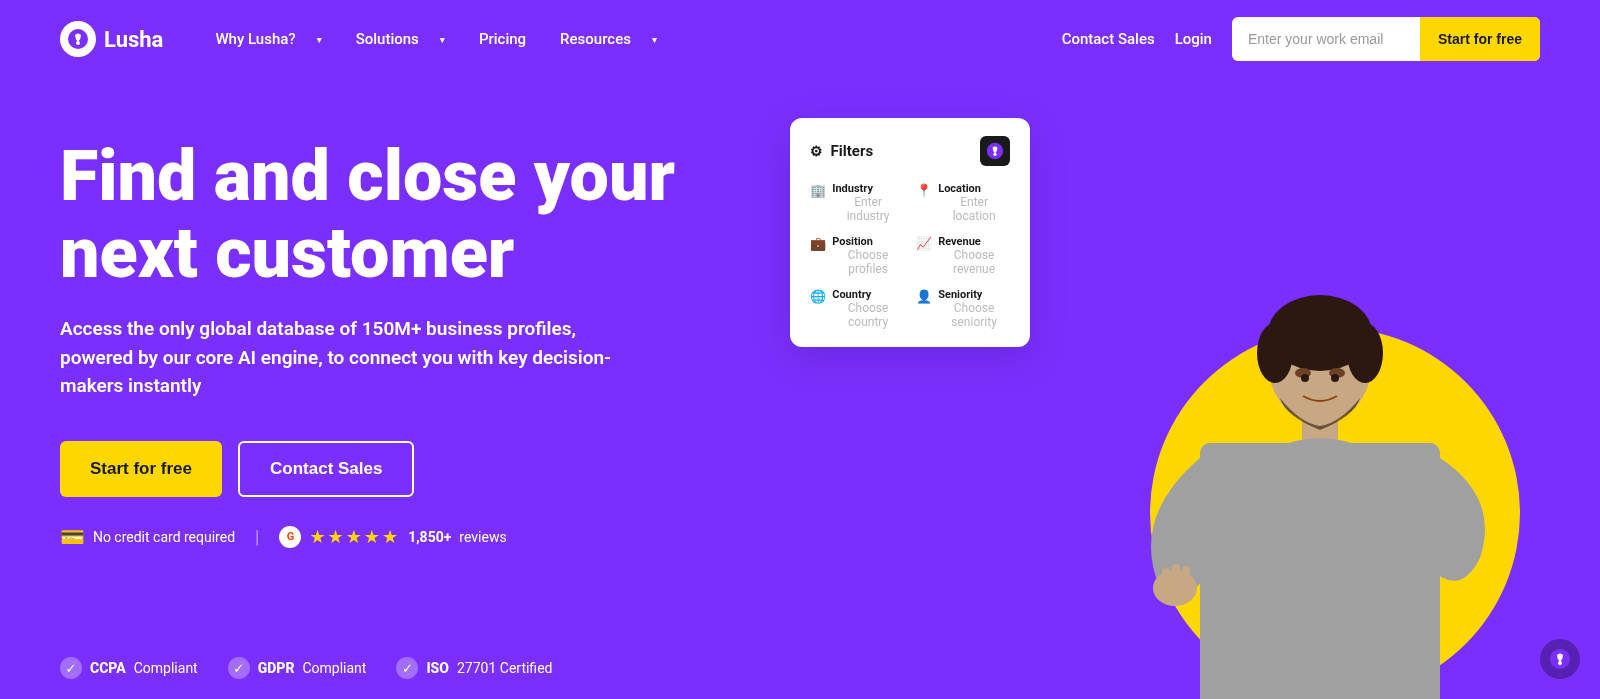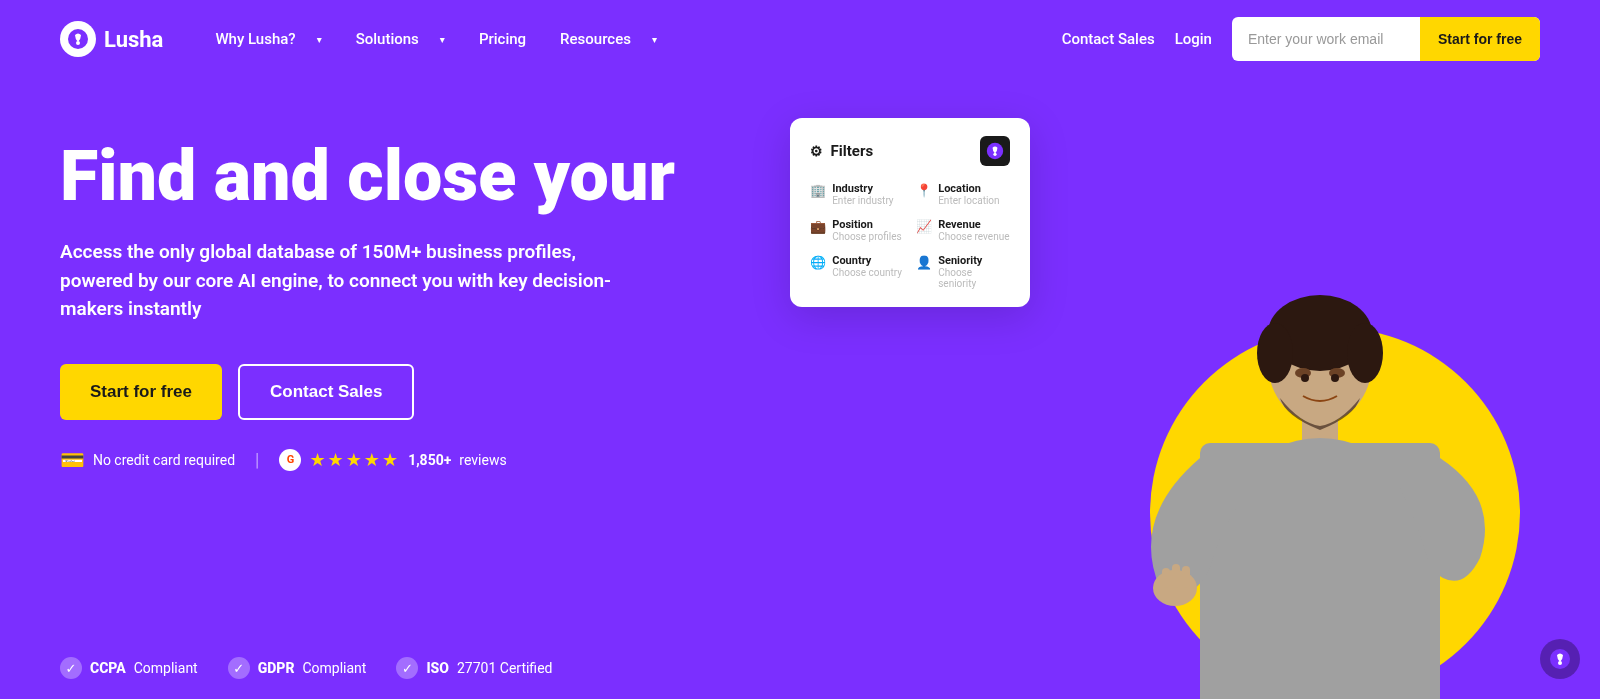--- a/index.html
+++ b/index.html
@@ -263,22 +263,23 @@
       color: #888;
       font-size: 13px;
       margin-top: 1px;
     }
     .filter-label {
       font-size: 11px;
       font-weight: 700;
       color: #1a1a1a;
     }
     .filter-placeholder {
-      font-size: 10px;
+      font-size: 12px;
       color: #bbb;
+      text-align: center;
     }
 
     
     .yellow-circle {
       position: absolute;
       bottom: -40px;
       right: 20px;
       width: 370px;
       height: 370px;
       background: #FFD700;
@@ -378,20 +379,21 @@
       <button class="nav-start-btn">Start for free</button>
     </div>
   </div>
 </nav>
 
 <div class="main">
 
   <div class="hero-left">
     <h1 class="hero-title">
       <span>Find and close your</span><br>
+      <span>next customer</span>
     </h1>
     <p class="hero-subtitle">Access the only global database of 150M+ business profiles, powered by our core AI engine, to connect you with key decision-makers instantly</p>
 
     <div class="hero-buttons">
       <button class="btn-primary">Start for free</button>
       <button class="btn-secondary">Contact Sales</button>
     </div>
 
     <div class="hero-trust">
       <div class="trust-item">

